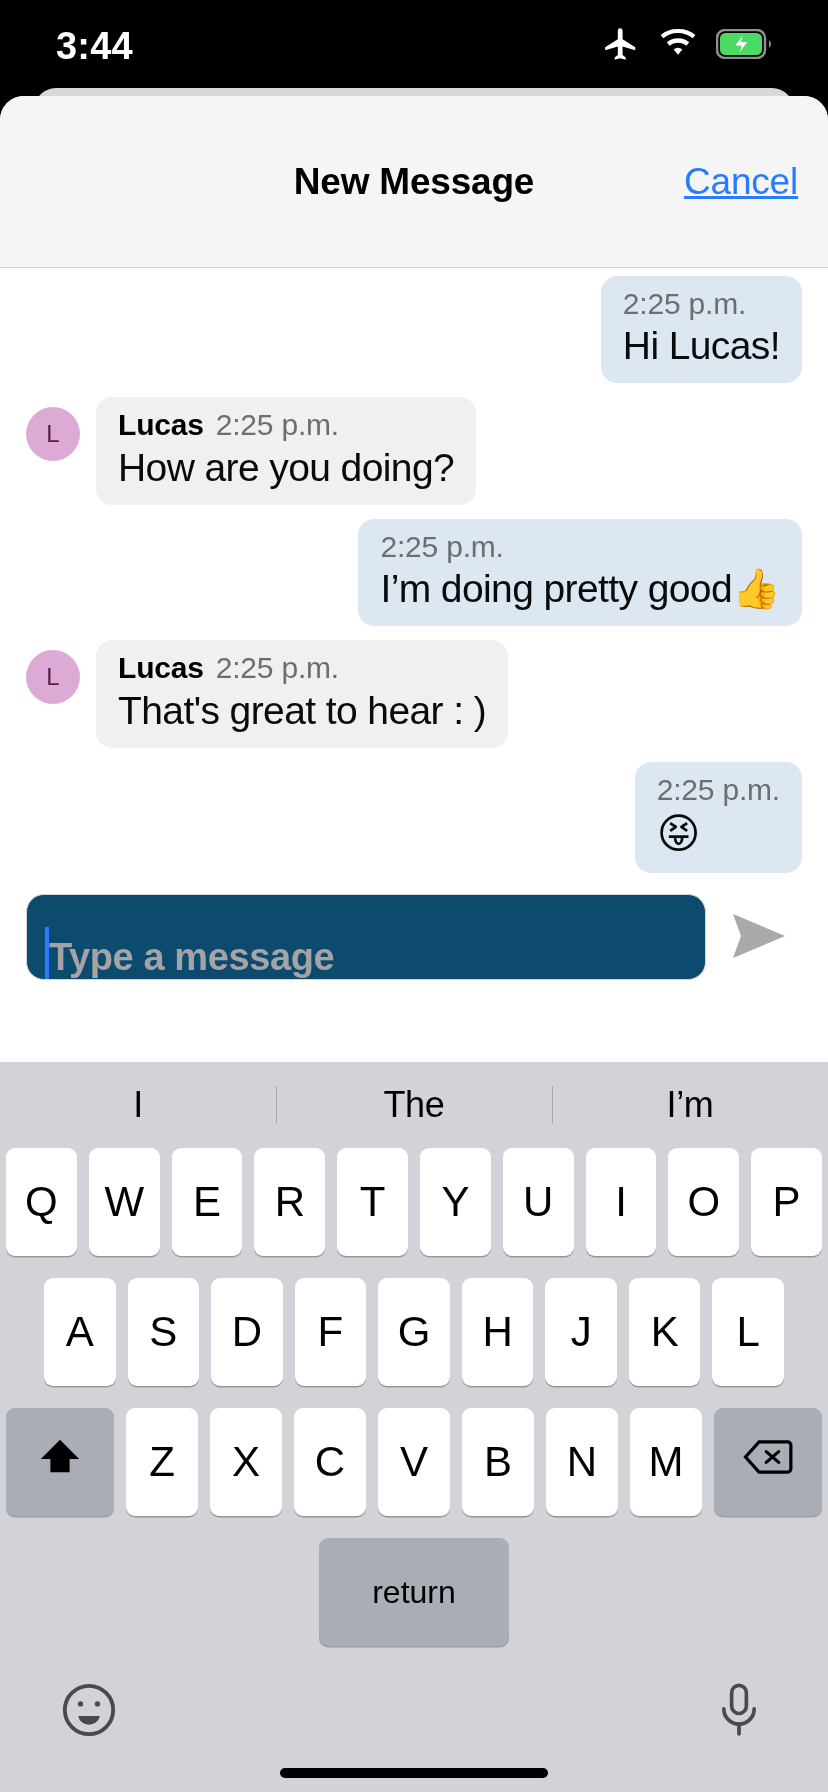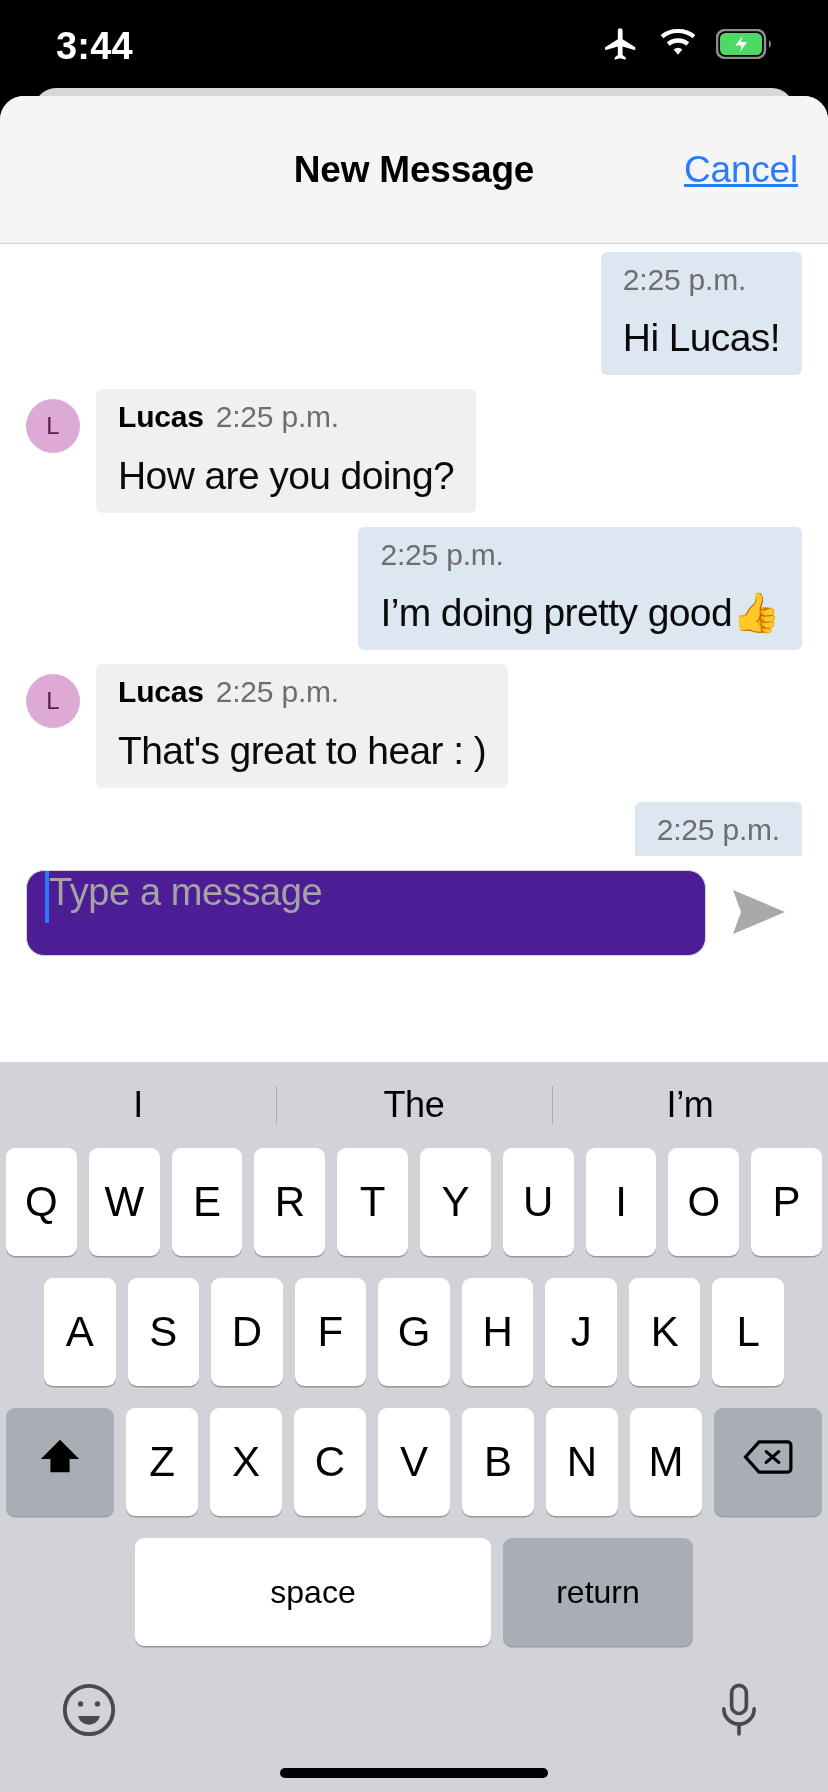--- a/index.html
+++ b/index.html
@@ -26,21 +26,21 @@
     position:absolute; top:88px; left:34px; width:760px; height:60px;
     background:#d8d8dc; border-radius:22px 22px 0 0;
   }
 
   
   .sheet {
     position:absolute; top:96px; left:0; width:828px; height:1696px;
     background:#fff; border-radius:24px 24px 0 0; overflow:hidden;
   }
   .sheet-header {
-    position:relative; height:148px; background:#f5f5f5;
+    position:relative; height:172px; background:#f5f5f5;
     border-bottom:1px solid #d4d4d6;
     display:flex; align-items:center; justify-content:center;
   }
   .sheet-title {
     font-size:37px; font-weight:700; color:#000; letter-spacing:-.2px;
   }
   .sheet-cancel {
     position:absolute; right:30px; top:50%; transform:translateY(-50%);
     font-size:37px; color:#2a7bfb; letter-spacing:-.2px;
     background:none; border:none; font-family:inherit; cursor:pointer;text-decoration:underline;
@@ -56,43 +56,44 @@
   .msg-row.in  { justify-content:flex-start; align-items:flex-start; }
 
   .avatar {
     width:54px; height:54px; border-radius:50%;
     background:#ddaad6; flex:0 0 54px;
     display:flex; align-items:center; justify-content:center;
     color:#5c1a4b; font-size:24px; font-weight:500; margin-top:10px;
   }
 
   .bubble {
-    border-radius:6px; padding:10px 22px 14px 22px;
+    border-radius:16px; padding:10px 22px 14px 22px;
     max-width:600px; line-height:1.18;
   }
   .bubble.out { background:#dde7f2; }
   .bubble.in  { background:#f0f0f0; margin-left:16px; }
 
   .meta { font-size:30px; color:#6e6e6e; letter-spacing:-.2px; white-space:nowrap; }
   .meta .sender { color:#000; font-weight:700; margin-right:12px; }
   .body-text {
     font-size:39px; color:#0a0a0a; letter-spacing:-.6px;
-    margin-top:18px; white-space:nowrap;
+    margin-top:2px; white-space:nowrap;
   }
   .body-text.emoji-only { font-size:42px; }
 
   
   .composer {
     display:flex; align-items:center; gap:10px;
     padding:14px 26px 18px 26px; background:#fff;
   }
   .input-wrap {
     flex:1; height:86px; border:1.5px solid #d5d5d7; border-radius:18px;
-    background:#4c1d95; display:flex; align-items:flex-start; padding:0 18px;
+    background:#0c4a6e; display:flex; align-items:flex-end; padding:0 18px;
     position:relative;
+    font-weight:bold;
   }
   .caret { width:4px; height:52px; background:#2a7bfb; flex:0 0 4px; }
   .placeholder { font-size:38px; color:#a4a4a6; letter-spacing:-.4px; }
   .send-btn {
     width:86px; height:86px; display:flex; align-items:center;
     justify-content:center; background:none; border:none; cursor:pointer;
   }
 
   
   .keyboard {
@@ -296,21 +297,20 @@
         <span>
           <svg width="50" height="40" viewBox="0 0 28 20" fill="none" stroke="#000" stroke-width="1.8">
             <path d="M9 1.5h16a1.8 1.8 0 0 1 1.8 1.8v13.4a1.8 1.8 0 0 1-1.8 1.8H9L1.4 10z"></path>
             <path d="M13 7l7 6M20 7l-7 6" stroke-linecap="round"></path>
           </svg>
         </span>
       </button>
     </div>
 
     <div class="krow r4">
-      <button class="key space">space</button>
       <button class="key dark ret">return</button>
     </div>
 
     <div class="kbd-bottom">
       <button class="send-btn">
         <span>
           <svg width="58" height="58" viewBox="0 0 24 24" fill="none" stroke="#4a4a4c" stroke-width="1.6">
             <circle cx="12" cy="12" r="10"></circle>
             <circle cx="8.5" cy="9.5" r="1.1" fill="#4a4a4c" stroke="none"></circle>
             <circle cx="15.5" cy="9.5" r="1.1" fill="#4a4a4c" stroke="none"></circle>

